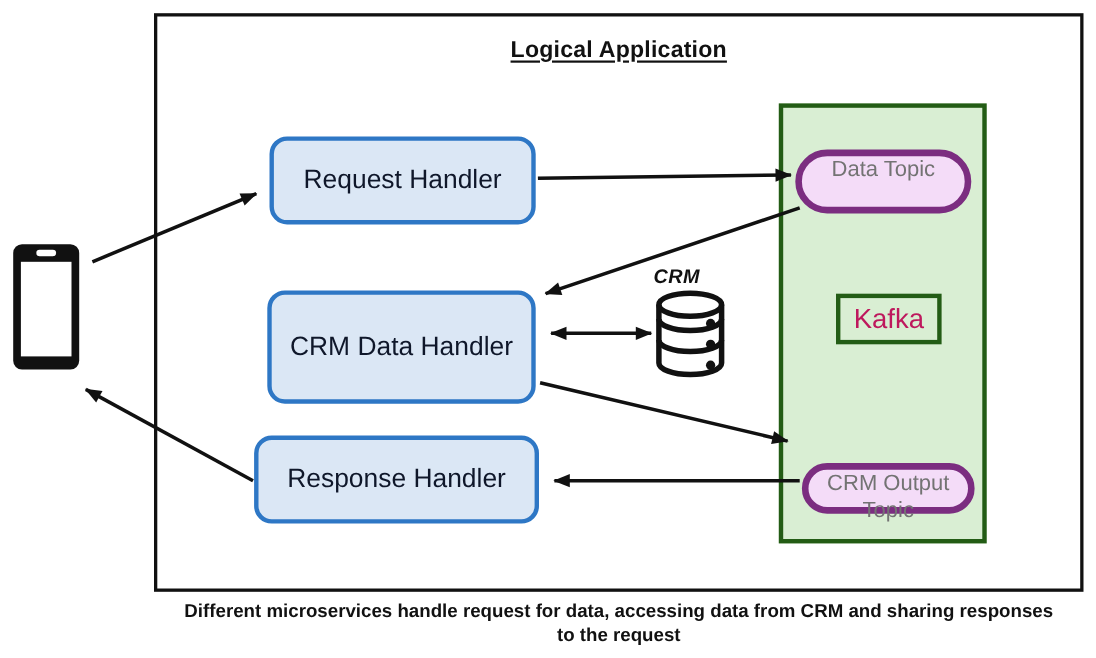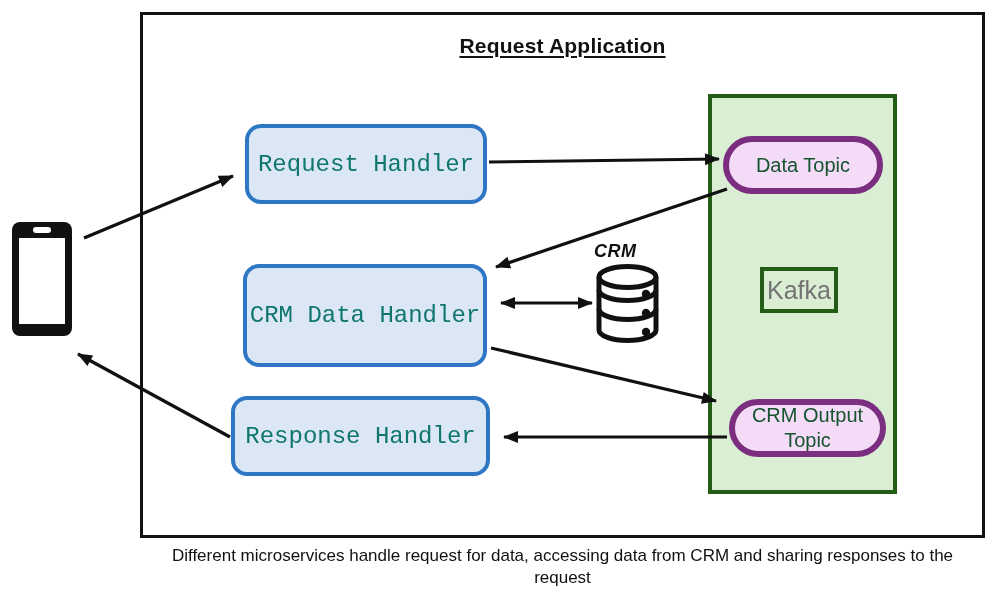--- a/index.html
+++ b/index.html
@@ -15,71 +15,71 @@
     position:absolute;left:140px;top:34px;width:845px;
     text-align:center;font-size:21px;font-weight:bold;
     text-decoration:underline;text-decoration-thickness:2px;text-underline-offset:3px;
     letter-spacing:0.2px;
   }
 
   .box-blue{
     position:absolute;box-sizing:border-box;
     background:var(--handler-fill);border:4px solid var(--handler-border);
     border-radius:16px;display:flex;align-items:center;justify-content:center;
-    font-size:24px;color:#0f766e;text-align:center;font-family:Liberation Mono, monospace;
+    font-size:24px;color:#0f172a;text-align:center;
   }
   #request-handler{left:245px;top:124px;width:242px;height:80px;}
   #crm-data-handler{left:243px;top:264px;width:244px;height:103px;}
   #response-handler{left:231px;top:396px;width:259px;height:80px;}
 
   .kafka-box{
     position:absolute;left:708px;top:94px;width:189px;height:400px;
     box-sizing:border-box;background:var(--kafka-fill);
     border:4px solid var(--kafka-border);
   }
   .kafka-label{
-    position:absolute;left:760px;top:267px;width:78px;height:46px;
+    position:absolute;left:760px;top:267px;width:96px;height:46px;
     box-sizing:border-box;border:4px solid var(--kafka-border);
     display:flex;align-items:center;justify-content:center;
-    font-size:25px;color:#737373;background:var(--kafka-fill);
+    font-size:25px;color:#be185d;background:var(--kafka-fill);
   }
 
   .pill{
     position:absolute;box-sizing:border-box;
     background:var(--topic-fill);border:6px solid var(--topic-border);
-    border-radius:32px;display:flex;align-items:center;justify-content:center;
-    font-size:20px;line-height:25px;color:#14532d;text-align:center;padding:0 8px;
+    border-radius:32px;display:flex;justify-content:center;
+    font-size:20px;line-height:25px;color:#737373;text-align:center;padding:0 8px;
   }
   #data-topic{left:723px;top:136px;width:160px;height:58px;}
-  #crm-output-topic{left:729px;top:399px;width:157px;height:58px;}
+  #crm-output-topic{left:729px;top:421px;width:157px;height:46px;}
 
   .crm-label{
     position:absolute;left:594px;top:241px;width:68px;
     text-align:left;font-size:18px;font-weight:bold;font-style:italic;
     letter-spacing:0.5px;
   }
 
   .icon-layer, .arrow-layer{
     position:absolute;left:0;top:0;width:996px;height:598px;pointer-events:none;
   }
 
   .caption{
     position:absolute;left:140px;top:545px;width:845px;
     text-align:center;font-size:17px;line-height:22px;color:#111;
   }
-  .caption-inner{display:inline-block;max-width:790px;}
+  .caption-inner{display:inline-block;max-width:790px;font-weight:bold;}
 </style>
 </head>
 <body>
 
 <div class="stage">
 
   <div class="outer-box"></div>
 
-  <div class="title">Request Application</div>
+  <div class="title">Logical Application</div>
 
   <div class="box-blue" id="request-handler">
     <span>Request Handler</span>
   </div>
   <div class="box-blue" id="crm-data-handler">
     <span>CRM Data Handler</span>
   </div>
   <div class="box-blue" id="response-handler">
     <span>Response Handler</span>
   </div>

